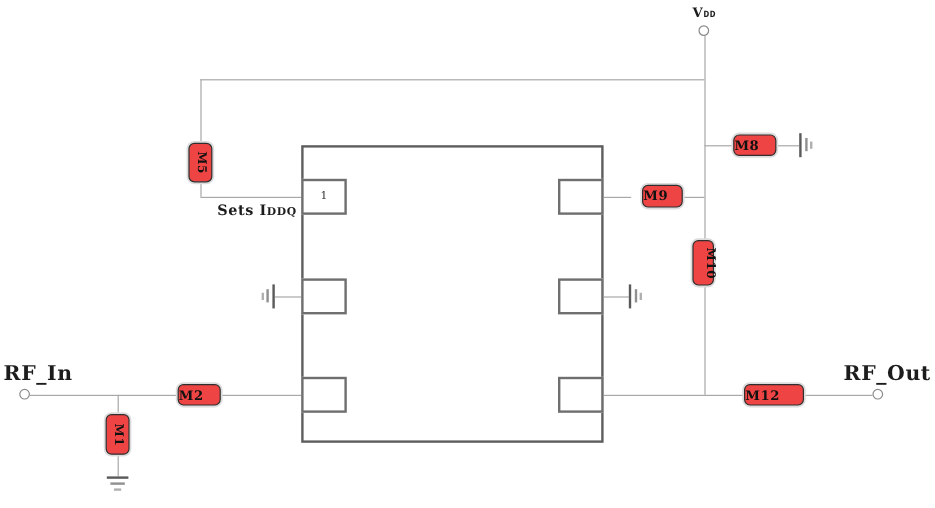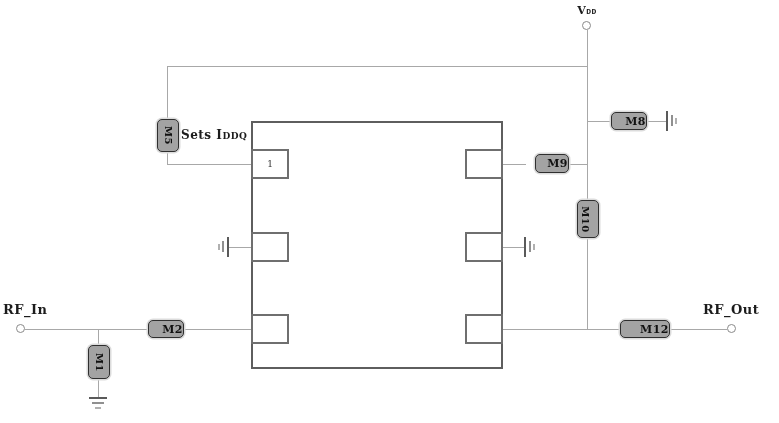--- a/index.html
+++ b/index.html
@@ -36,57 +36,56 @@
     box-sizing: border-box;
     display: flex; align-items: center; justify-content: center;
   }
   .pad-num {
     font: 9px "DejaVu Serif", serif;
     color: #333333;
   }
   
   .comp {
     position: absolute;
-    background: #a3a3a3;
+    background: #ef4444;
     border: 1.5px solid #2f2f2f;
     border-radius: 5px;
     box-shadow: 0 0 0 1.5px #dcdcdc;
     box-sizing: border-box;
-    display: flex; align-items: center; justify-content: flex-end;
+    display: flex; align-items: center; justify-content: flex-start;
     font-weight: bold;
     font-size: 11px;
     letter-spacing: 0.5px;
     color: #111111;
     font-family: "DejaVu Serif", "Liberation Serif", serif;
-    padding-left: 20px;
   }
   .comp.v { font-size: 10px; }
   .comp.v .rot { transform: rotate(90deg); white-space: nowrap; }
   
   .term {
     position: absolute;
     width: 9px; height: 9px;
     border: 1.5px solid #8a8a8a;
     border-radius: 50%;
     background: #ffffff;
     box-sizing: border-box;
   }
   
   .lbl {
     position: absolute;
     font-weight: bold;
-    font-size: 13px;
+    font-size: 17px;
     letter-spacing: 0.5px;
     color: #1c1c1c;
     white-space: nowrap;
   }
   .lbl .sub { font-size: 9px; letter-spacing: 0.5px; }
   .lbl.vdd { font-size: 11px; width: 36px; text-align: center; }
   .lbl.vdd .sub { font-size: 8px; font-family: Liberation Mono, monospace; }
-  .lbl.anno { font-size: 12px; }
+  .lbl.anno { font-size: 12px; margin-top: 40px; }
   
   .gbar { position: absolute; }
   .gbar.b1 { background: #5a5a5a; }
   .gbar.b2 { background: #909090; }
   .gbar.b3 { background: #b0b0b0; }
 </style>
 </head>
 <body>
 
 <div class="stage">

